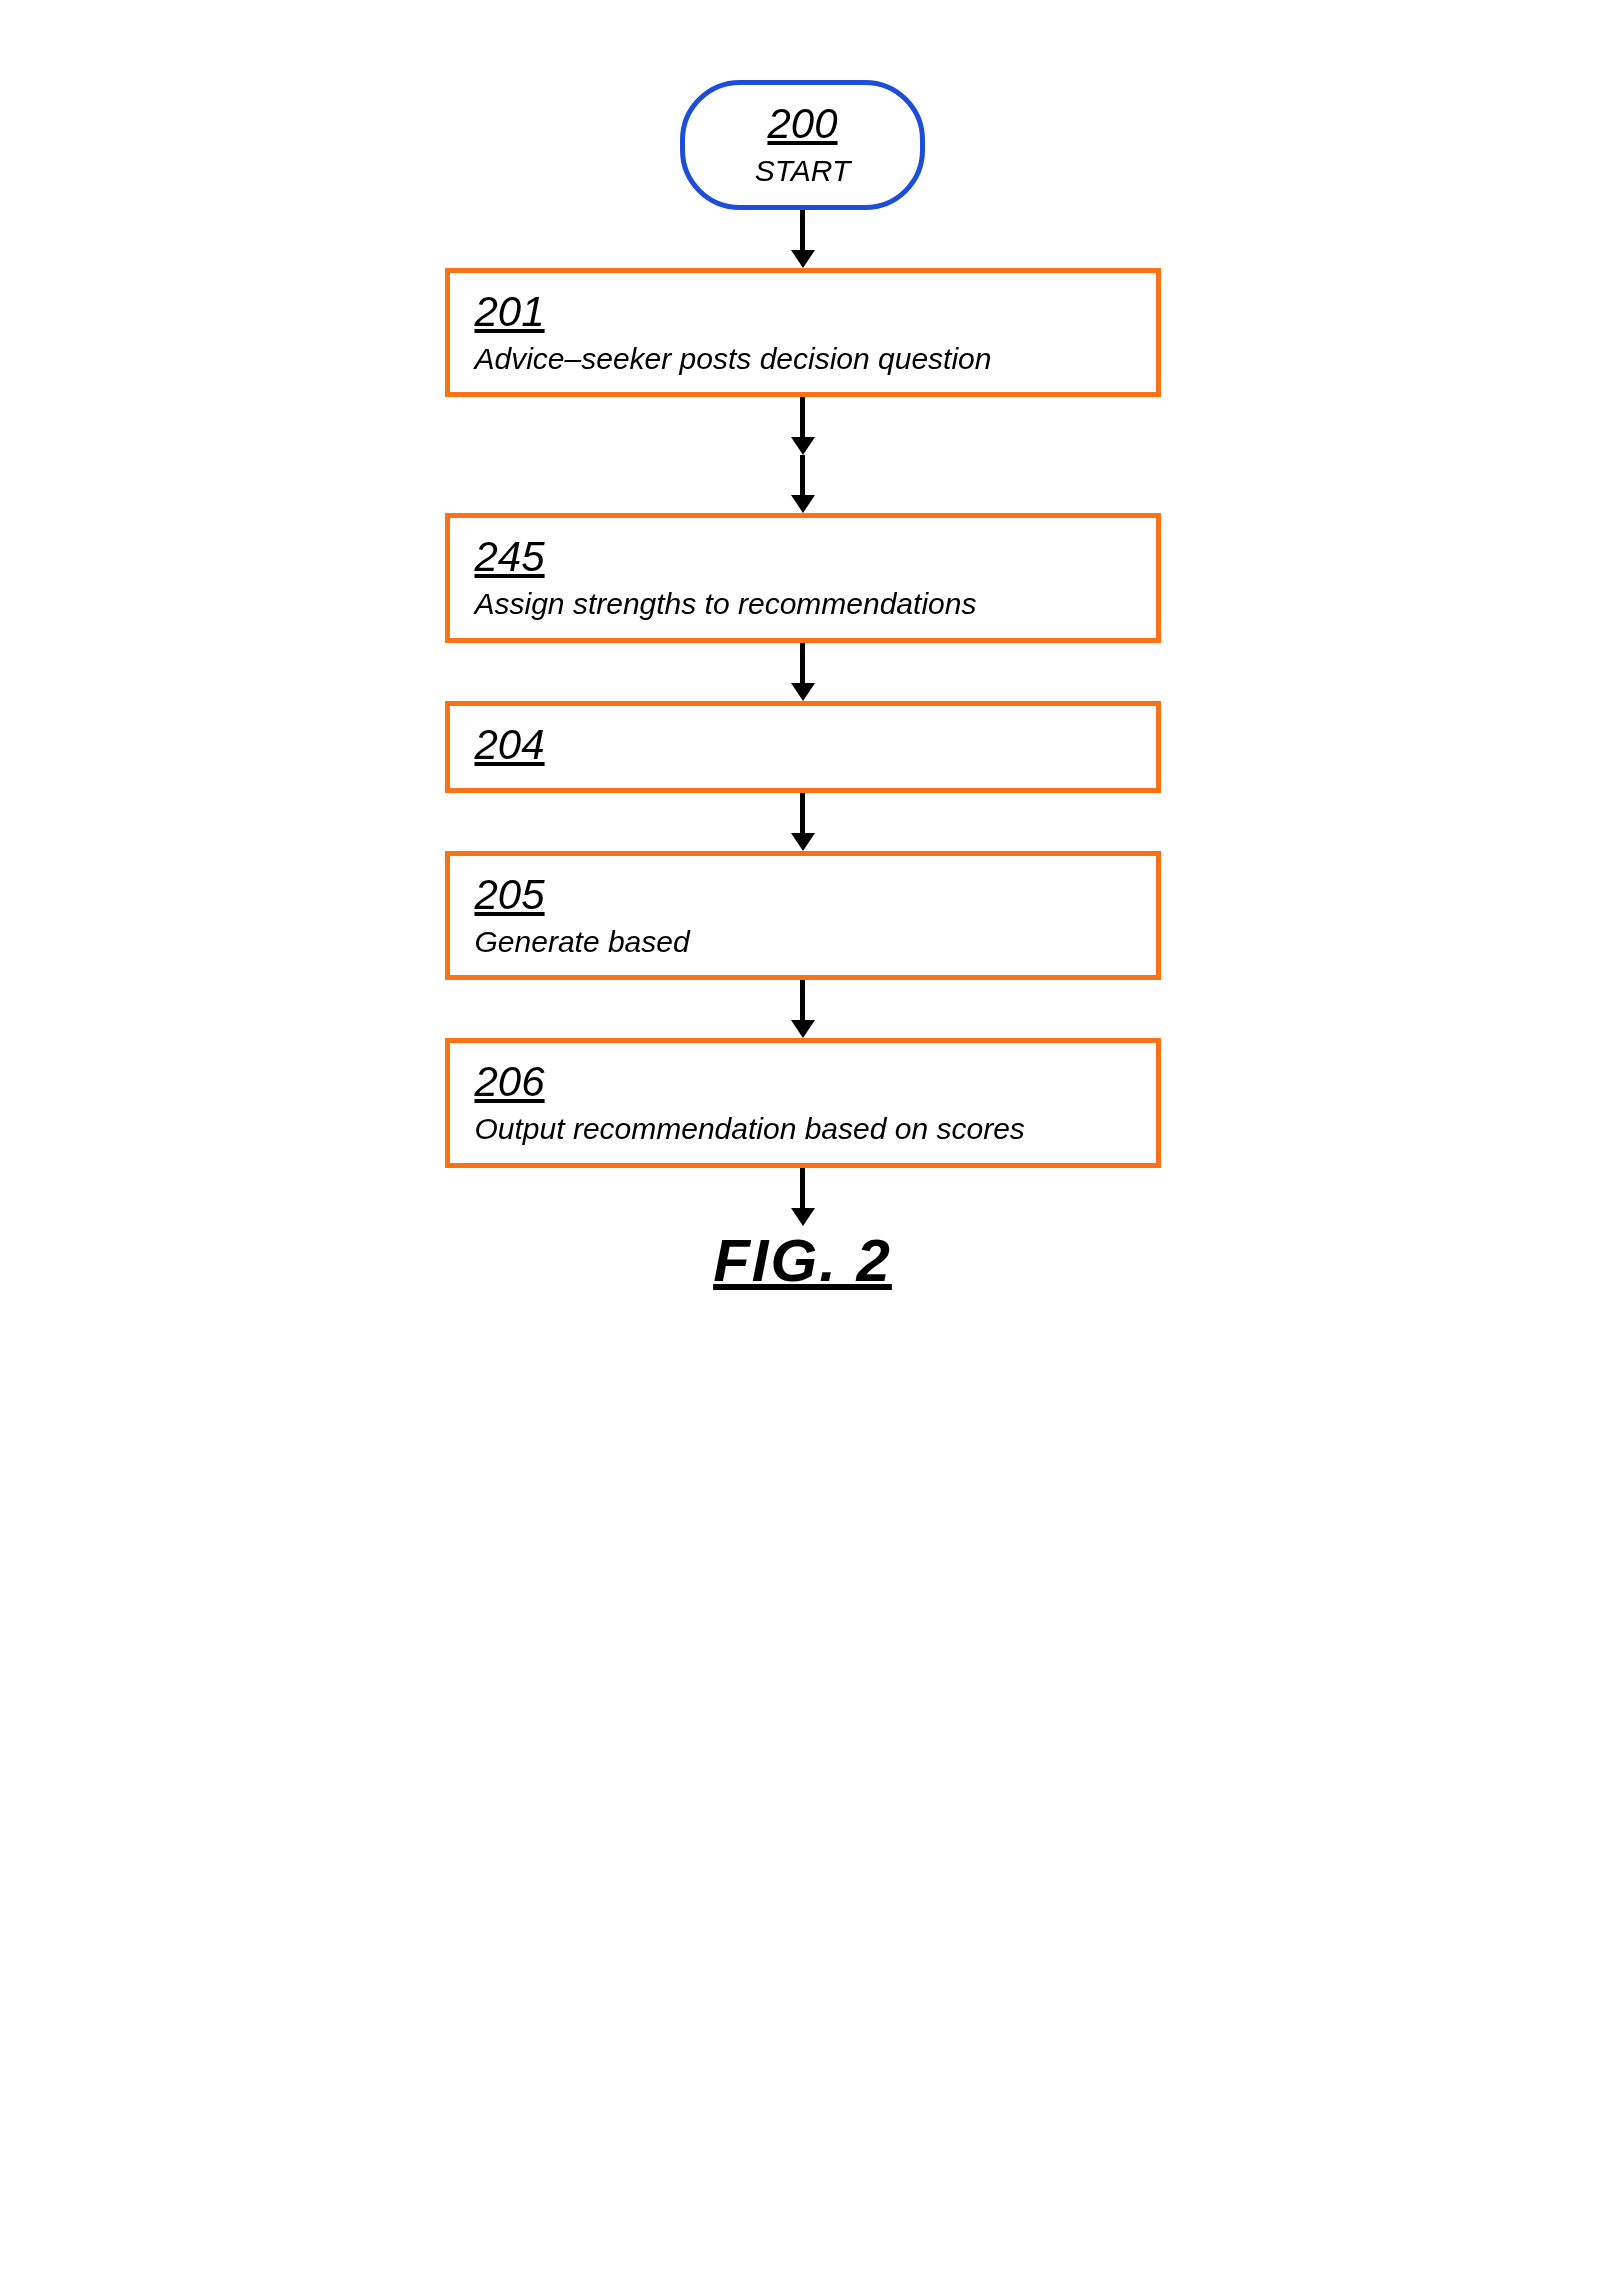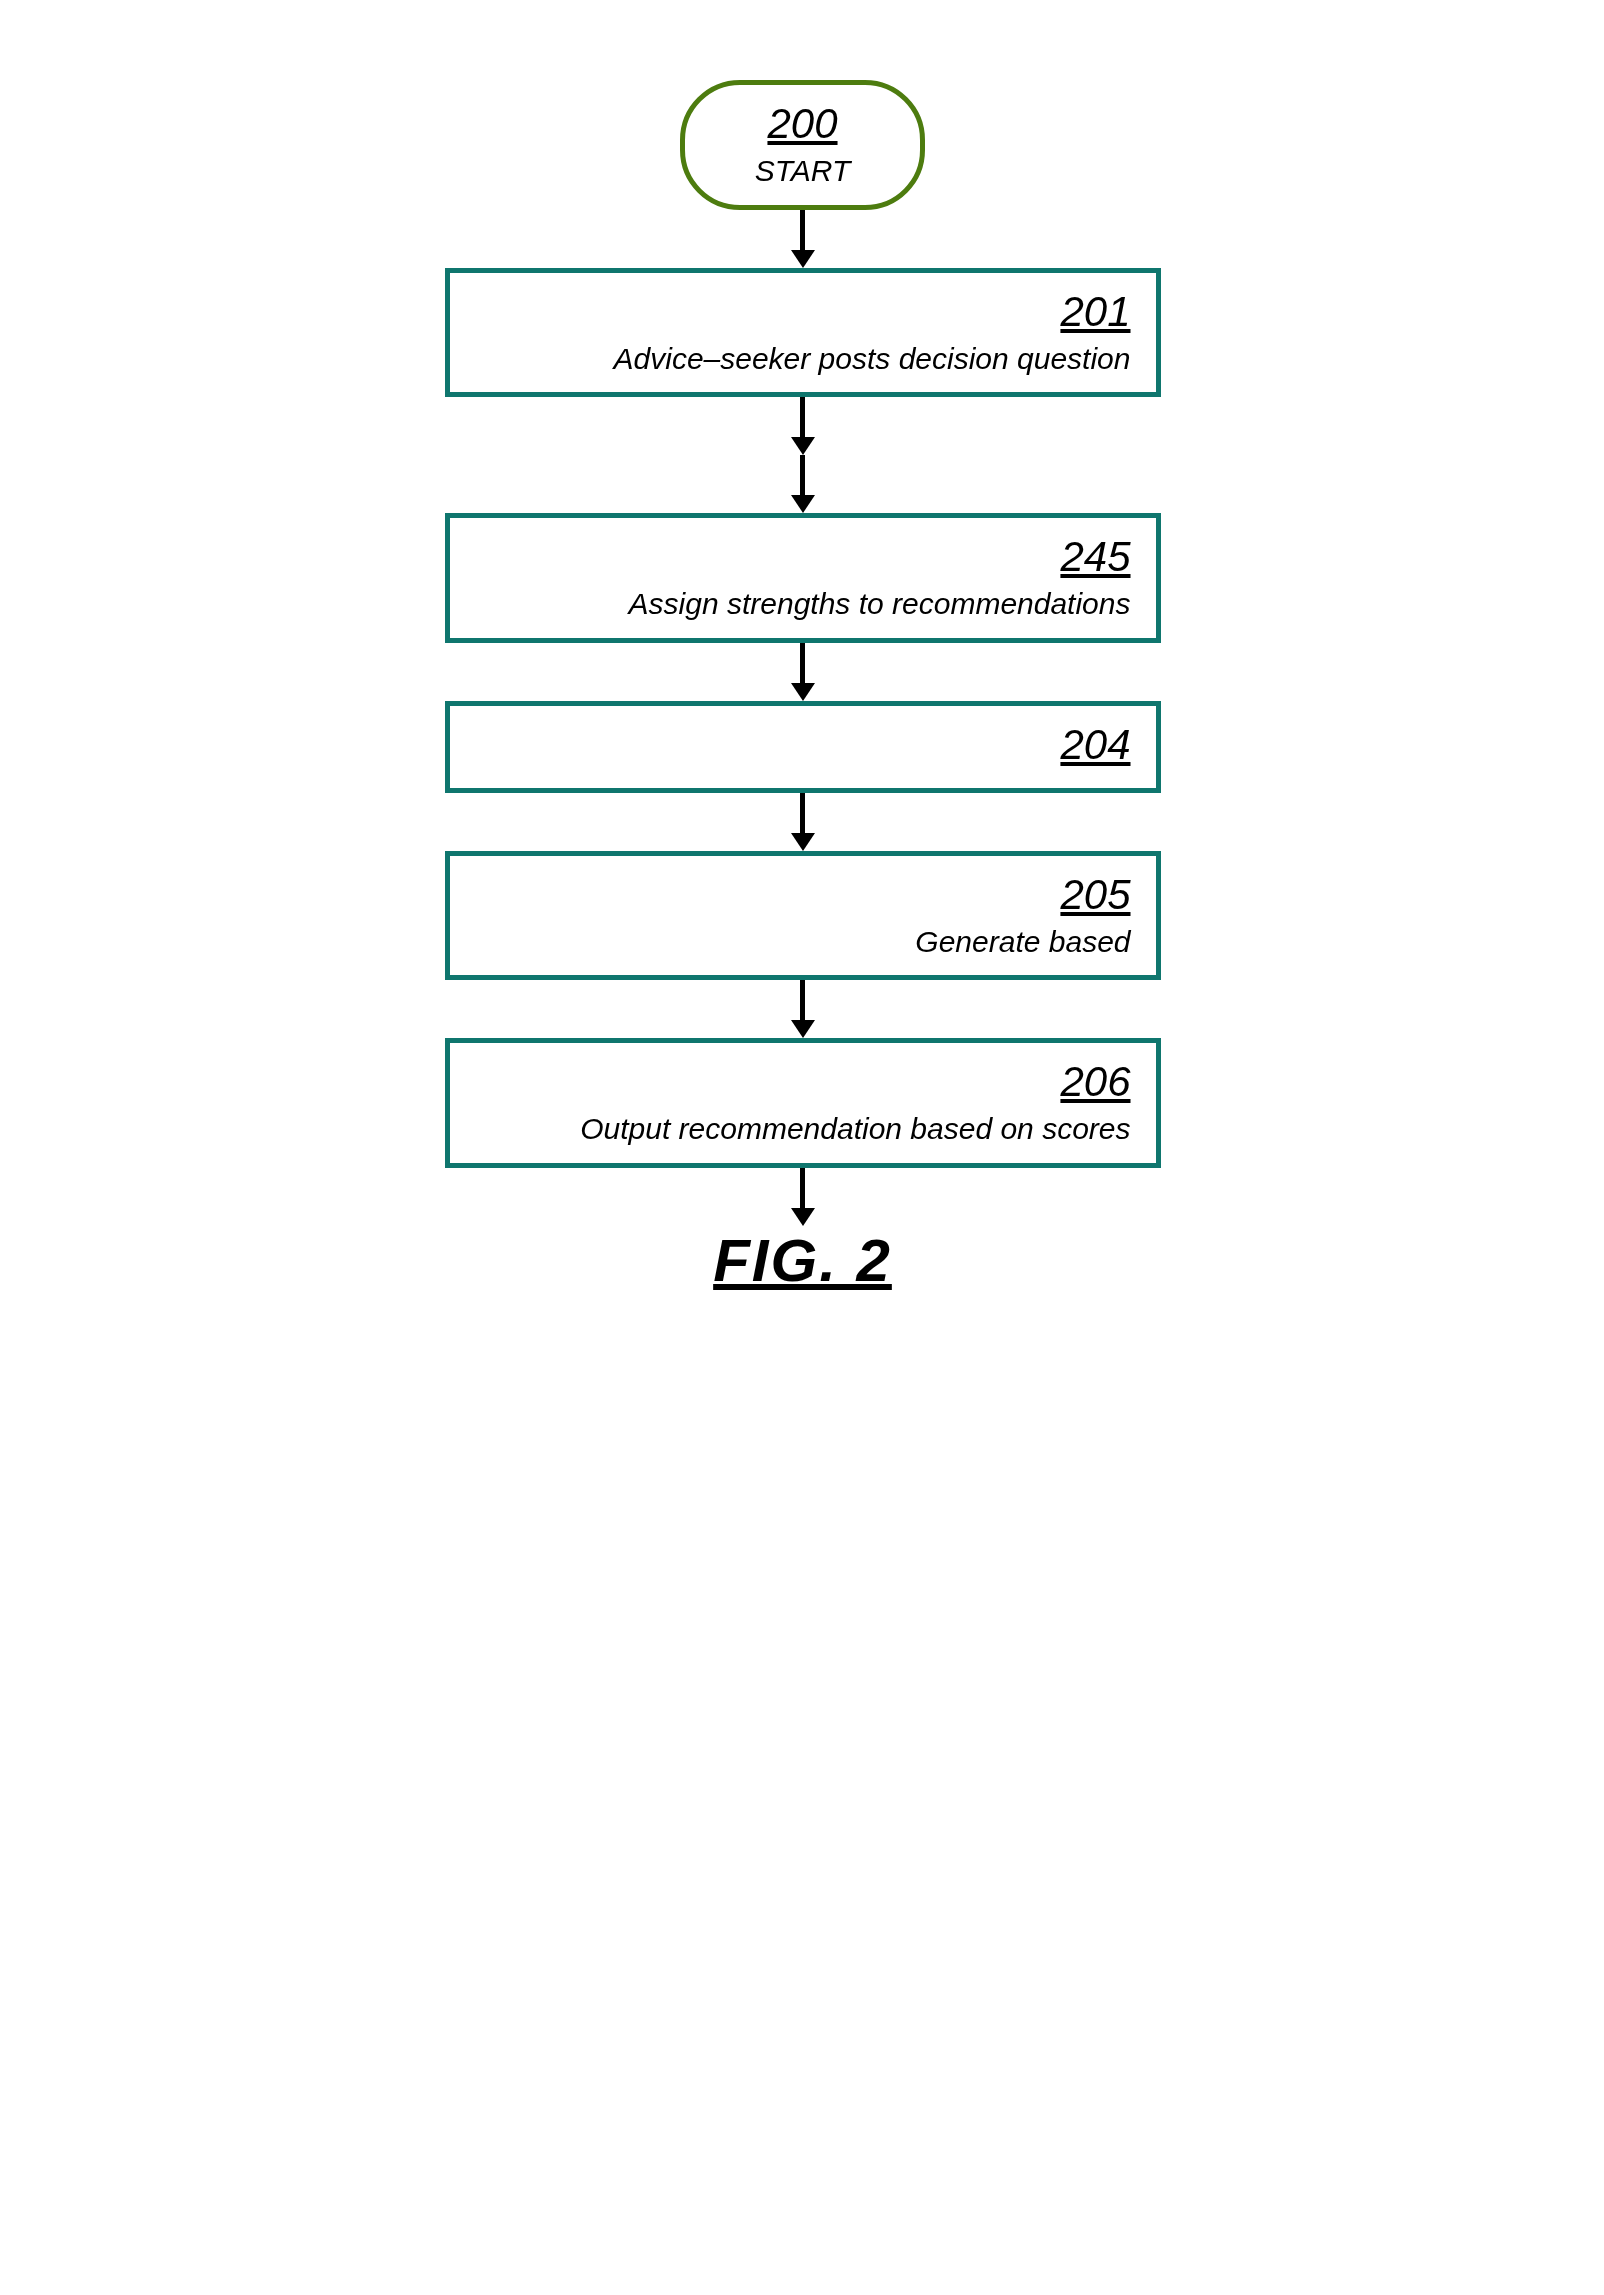--- a/index.html
+++ b/index.html
@@ -16,31 +16,31 @@
       align-items: center;
       padding: 80px 40px;
       width: 1605px;
     }
     .flowchart {
       display: flex;
       flex-direction: column;
       align-items: center;
     }
     .terminal {
-      border: 5px solid #4d7c0f;
+      border: 5px solid #1d4ed8;
       border-radius: 60px;
       padding: 15px 70px;
       text-align: center;
       background: white;
     }
     .process {
-      border: 5px solid #0f766e;
+      border: 5px solid #f97316;
       width: 716px;
       padding: 15px 25px;
-      text-align: right;
+      text-align: left;
       background: white;
     }
     .step-number {
       text-decoration: underline;
       font-size: 42px;
       display: block;
       margin-bottom: 4px;
     }
     .step-label {
       font-size: 30px;

